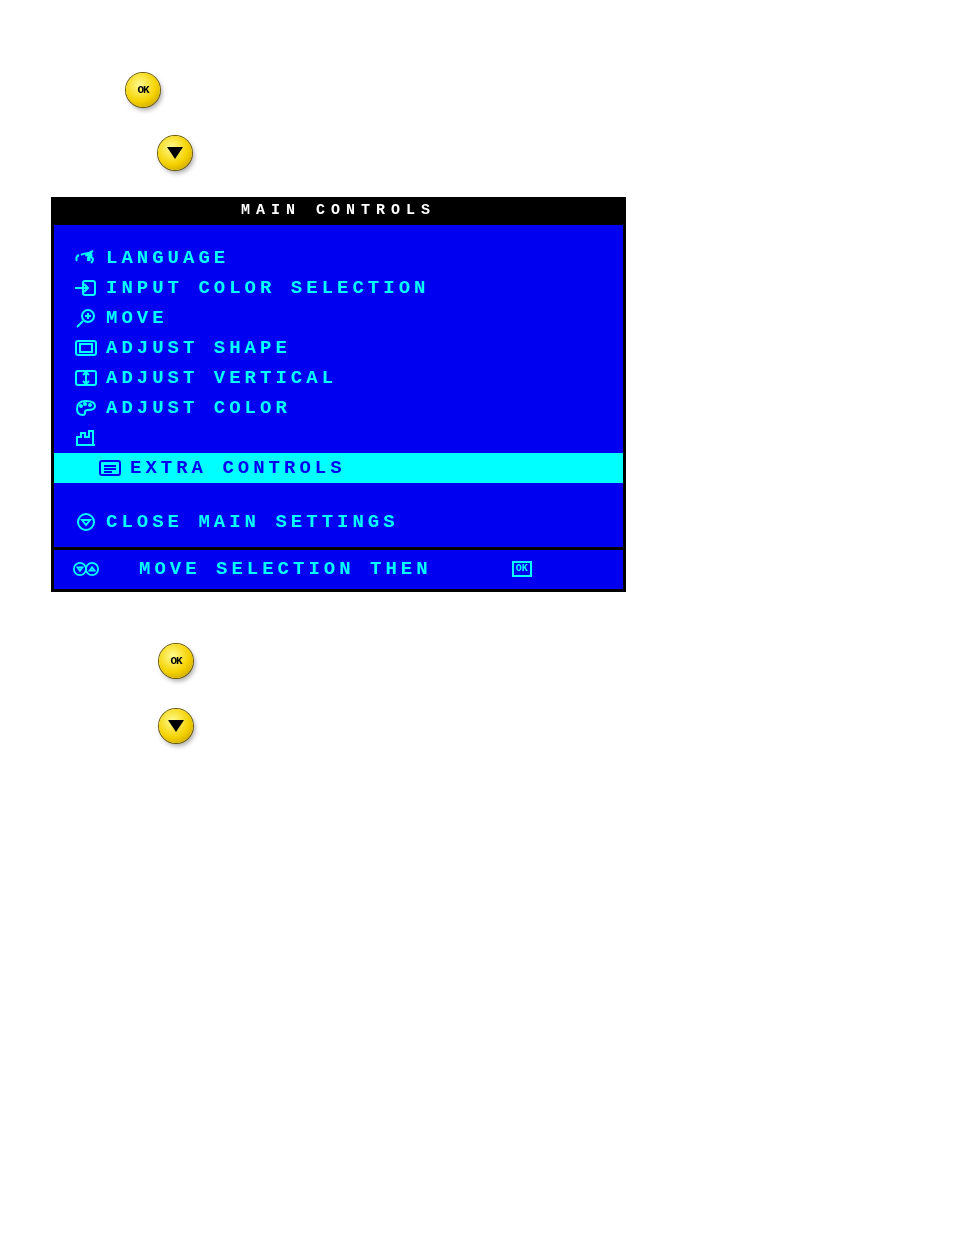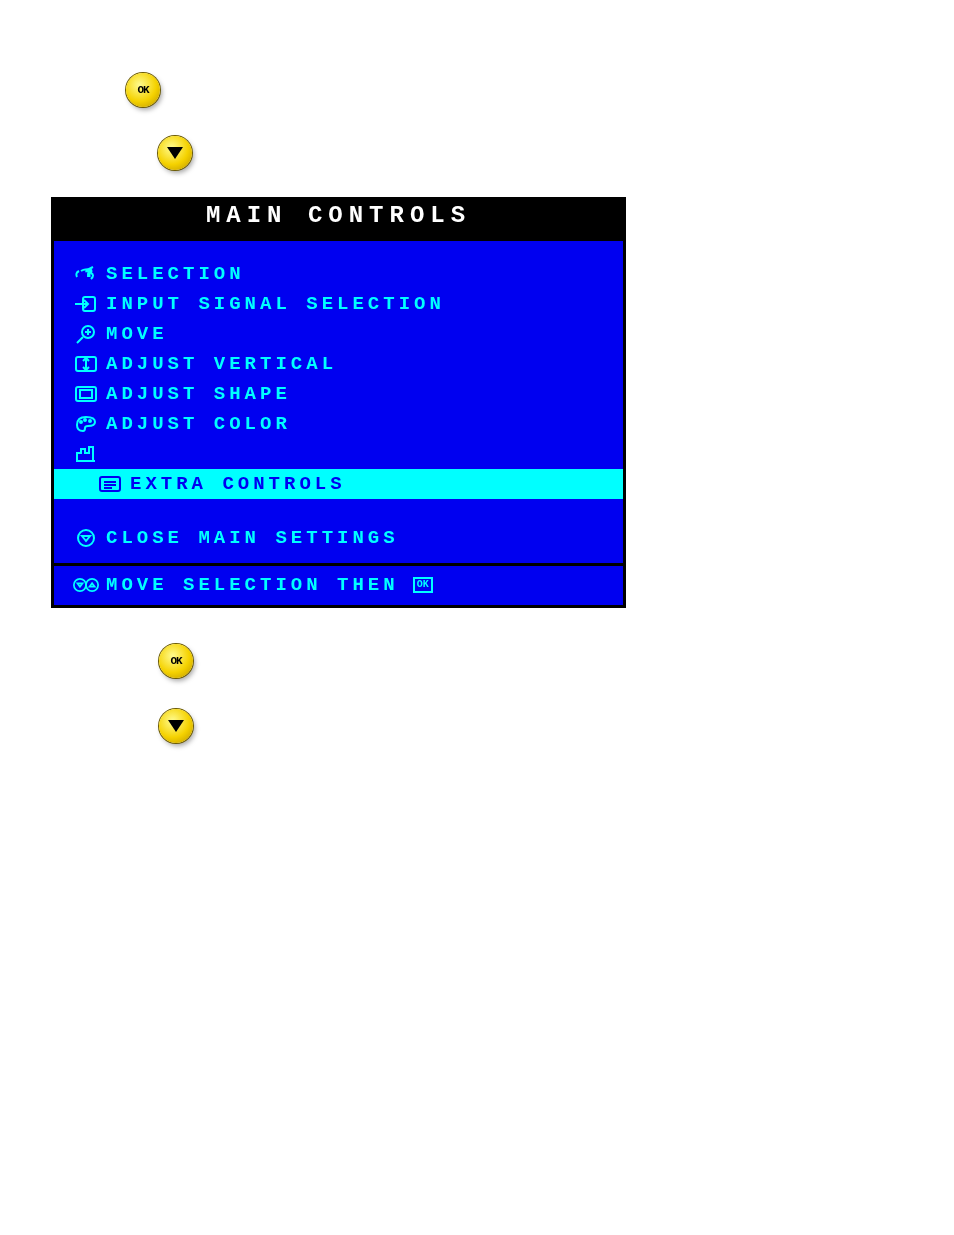--- a/index.html
+++ b/index.html
@@ -42,24 +42,24 @@
     left: 20px;
     top: 197px;
     width: 569px;
     background: #000;
     padding: 3px;
   }
   .osd-title {
     background: #000;
     color: #fff;
     text-align: center;
-    font-size: 24px;
+    font-size: 15px;
     font-weight: bold;
     letter-spacing: 6px;
-    padding: 2px 0 12px 0;
+    padding: 2px 0 6px 0;
     font-family: "Courier New", monospace;
   }
   .osd-body {
     background: #0000f0;
     padding: 18px 0 10px 0;
   }
   .osd-row {
     display: flex;
     align-items: center;
     padding: 1px 0 1px 12px;
@@ -84,20 +84,21 @@
     background: #0000f0;
     border-top: 3px solid #000;
     color: #00ffff;
     display: flex;
     align-items: center;
     padding: 8px 0 9px 12px;
     font-family: "Courier New", monospace;
     font-size: 19px;
     font-weight: bold;
     letter-spacing: 4px;
+    gap: 33px;
   }
   .osd-foot .icon-slot { width:40px; display:inline-flex; justify-content:center; }
   svg.ico { width:26px; height:22px; }
   svg.ico * { stroke: currentColor; fill: none; stroke-width: 2; }
   .ok-box {
     display:inline-block; border:2px solid currentColor; font-size:10px;
     letter-spacing:0; padding:0 2px; line-height:12px; font-weight:bold;
   }
 </style>
 </head>
@@ -118,62 +119,62 @@
 
     <div class="osd-body">
 
       <div class="osd-row normal">
         <span class="icon-slot">
           <svg class="ico" viewBox="0 0 26 22">
               <path d="M4 14 Q2 10 6 8 M8 8 Q14 4 18 10 M16 6 L20 4 M18 10 Q22 12 18 16"></path>
               <text x="13" y="13" font-size="10" fill="currentColor" stroke="none">?</text>
             </svg>
         </span>
-        <span class="label">SELECTION</span>
+        <span class="label">LANGUAGE</span>
       </div>
 
       <div class="osd-row normal">
         <span class="icon-slot">
           <svg class="ico" viewBox="0 0 26 22">
               <rect x="10" y="4" width="12" height="14" rx="2"></rect>
               <path d="M2 11 L14 11 M11 7 L15 11 L11 15"></path>
             </svg>
         </span>
-        <span class="label">INPUT SIGNAL SELECTION</span>
+        <span class="label">INPUT COLOR SELECTION</span>
       </div>
 
       <div class="osd-row normal">
         <span class="icon-slot">
           <svg class="ico" viewBox="0 0 26 22">
               <circle cx="15" cy="9" r="6"></circle>
               <path d="M15 6 L15 12 M12 9 L18 9 M10 14 L4 20"></path>
             </svg>
         </span>
         <span class="label">MOVE</span>
       </div>
 
 
       <div class="osd-row normal">
         <span class="icon-slot">
           <svg class="ico" viewBox="0 0 26 22">
               <rect x="3" y="4" width="20" height="14" rx="2"></rect>
+              <path d="M6 7 L20 7 M6 15 L20 15 M7 7 L7 15 M19 7 L19 15"></path>
+            </svg>
+        </span>
+        <span class="label">ADJUST SHAPE</span>
+      </div>
+
+      <div class="osd-row normal">
+        <span class="icon-slot">
+          <svg class="ico" viewBox="0 0 26 22">
+              <rect x="3" y="4" width="20" height="14" rx="2"></rect>
               <path d="M13 6 L13 16 M10 8 L13 5 L16 8 M10 14 L13 17 L16 14"></path>
             </svg>
         </span>
         <span class="label">ADJUST VERTICAL</span>
-      </div>
-
-      <div class="osd-row normal">
-        <span class="icon-slot">
-          <svg class="ico" viewBox="0 0 26 22">
-              <rect x="3" y="4" width="20" height="14" rx="2"></rect>
-              <path d="M6 7 L20 7 M6 15 L20 15 M7 7 L7 15 M19 7 L19 15"></path>
-            </svg>
-        </span>
-        <span class="label">ADJUST SHAPE</span>
       </div>
 
       <div class="osd-row normal">
         <span class="icon-slot">
           <svg class="ico" viewBox="0 0 26 22">
               <path d="M13 4 Q4 4 4 12 Q4 18 10 18 Q12 18 12 15 Q12 13 15 13 Q22 13 22 9 Q22 4 13 4 Z"></path>
               <circle cx="8" cy="9" r="1" fill="currentColor" stroke="none"></circle>
               <circle cx="12" cy="7" r="1" fill="currentColor" stroke="none"></circle>
               <circle cx="17" cy="8" r="1" fill="currentColor" stroke="none"></circle>
             </svg>

